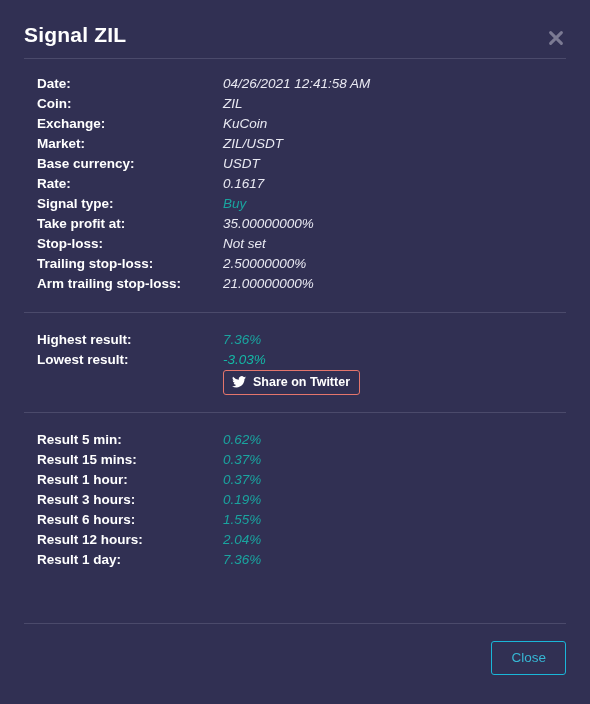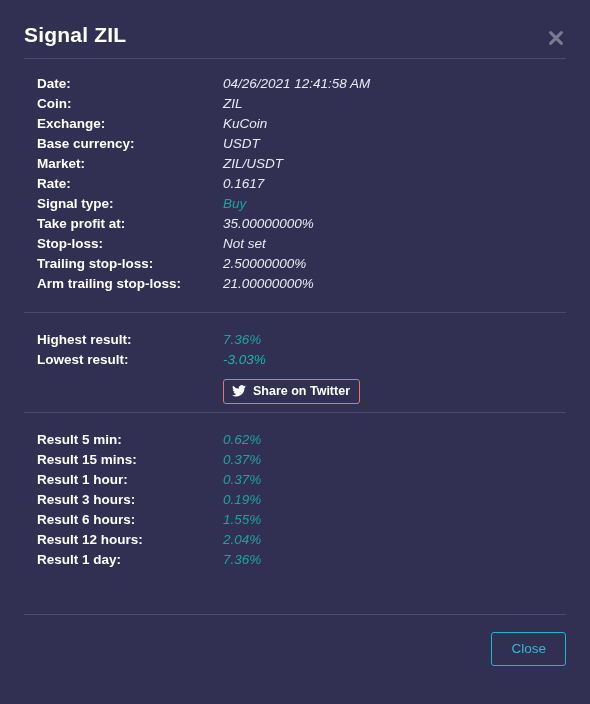--- a/index.html
+++ b/index.html
@@ -86,21 +86,21 @@
   .value.teal { color: #1aa49f; }
   .value.red  { color: #14b8a6; }
 
   .gap-before-divider { height: 18px; }
   .gap-after-divider  { height: 17px; }
 
   
   .twitter-row {
     display: flex;
     height: 42px;
-    align-items: center;
+    align-items: flex-start;
     padding-left: 186px;
   }
   .twitter-btn {
     display: inline-flex;
     align-items: center;
     gap: 7px;
     border: 1px solid #e4756c;
     background: transparent;
     color: #ffffff;
     font-size: 12.5px;
@@ -111,21 +111,21 @@
     font-family: "Liberation Sans", sans-serif;
     line-height: 14px;
   }
   .twitter-btn svg { display: block; }
 
   
   .footer {
     position: absolute;
     left: 0;
     right: 0;
-    bottom: 12px;
+    bottom: 3px;
     height: 78px;
   }
   .footer .divider { margin-bottom: 0; }
   .footer-inner {
     display: flex;
     justify-content: flex-end;
     padding: 17px 24px 0 24px;
   }
   .close-btn {
     border: 1px solid #1ab6d8;
@@ -162,26 +162,26 @@
     </div>
     <div class="row">
       <span class="label">Coin:</span>
       <span class="value">ZIL</span>
     </div>
     <div class="row">
       <span class="label">Exchange:</span>
       <span class="value">KuCoin</span>
     </div>
     <div class="row">
+      <span class="label">Market:</span>
+      <span class="value">ZIL/USDT</span>
+    </div>
+    <div class="row">
       <span class="label">Base currency:</span>
       <span class="value">USDT</span>
-    </div>
-    <div class="row">
-      <span class="label">Market:</span>
-      <span class="value">ZIL/USDT</span>
     </div>
     <div class="row">
       <span class="label">Rate:</span>
       <span class="value">0.1617</span>
     </div>
     <div class="row">
       <span class="label">Signal type:</span>
       <span class="value teal">Buy</span>
     </div>
     <div class="row">

